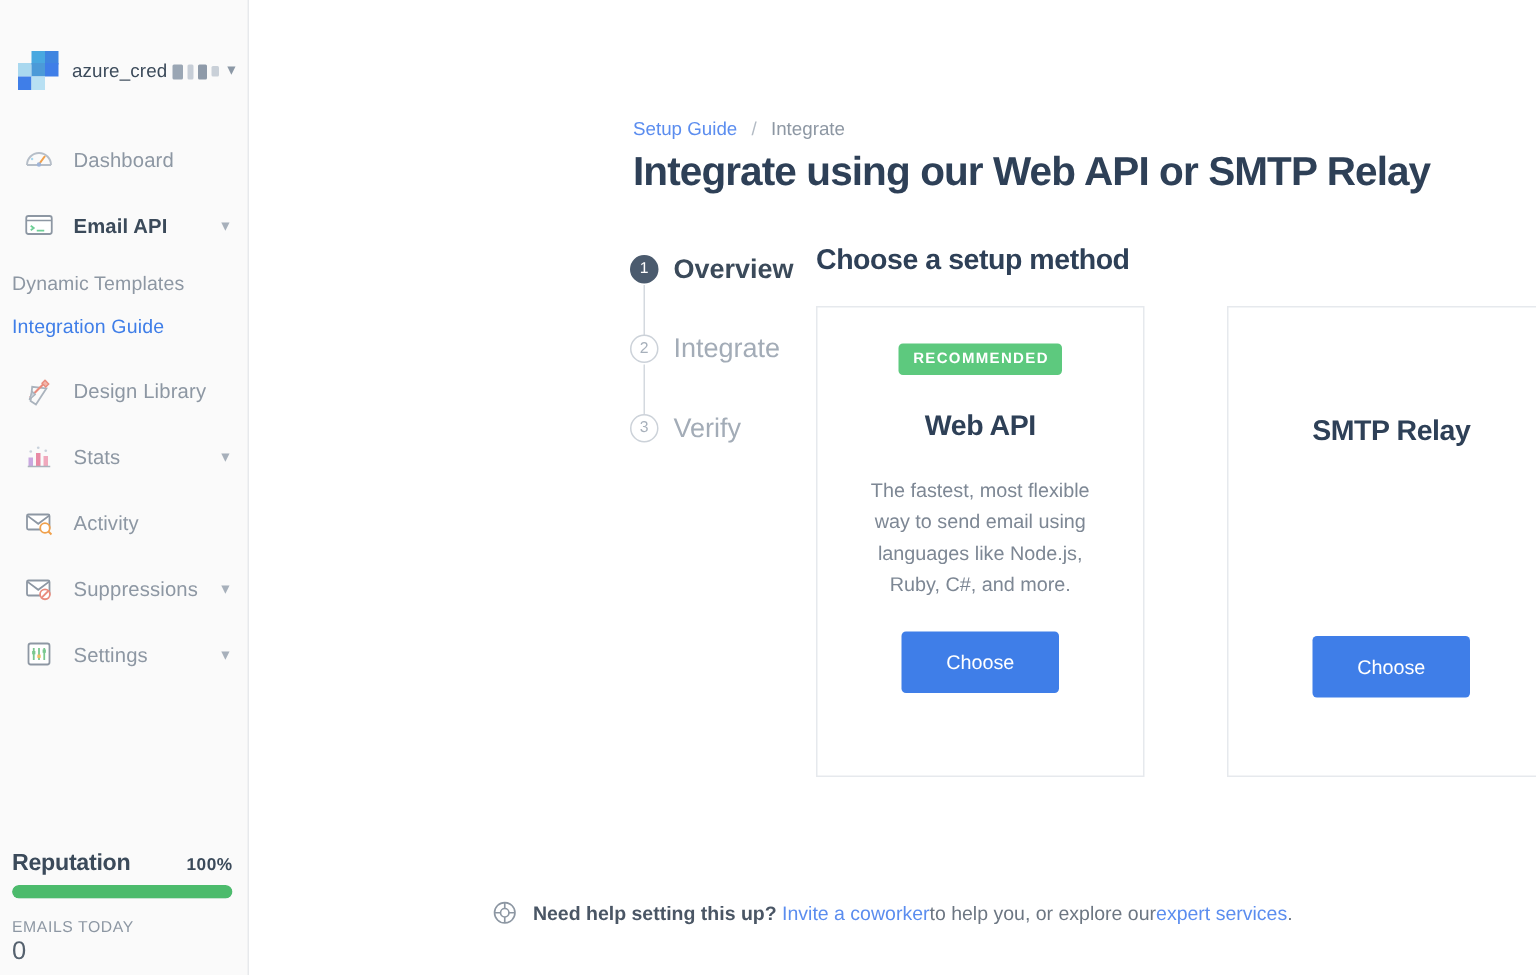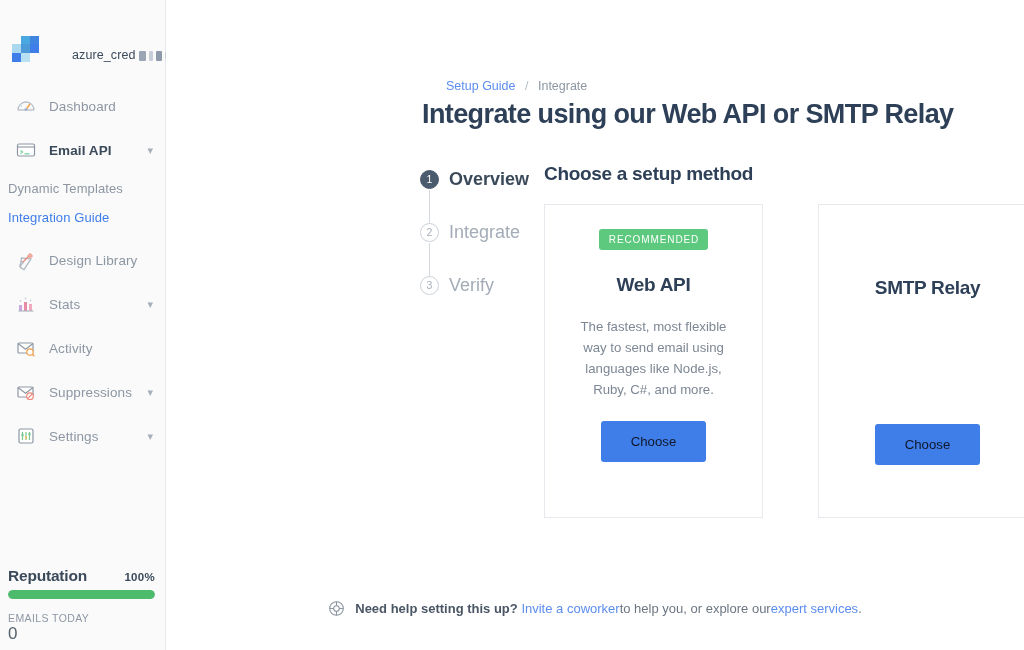--- a/index.html
+++ b/index.html
@@ -13,24 +13,23 @@
 
   
   .sidebar {
     width: 166px; height: 650px;
     background: #fafafa;
     border-right: 1px solid #e7e9ec;
     position: relative;
     flex: 0 0 166px;
   }
   .account-row {
-    display: flex; align-items: flex-end;
+    display: flex; align-items: center;
     padding: 32px 10px 0 12px;
     height: 62px;
-    gap: 24px;
   }
   .logo {
     width: 26px; height: 26px;
     position: relative;
     flex: 0 0 26px;
   }
   .logo i { position: absolute; display: block; }
   .account-name {
     font-size: 12.5px; color: #3b4a5a;
     margin-left: 10px;
@@ -93,21 +92,21 @@
 
   
   .main {
     flex: 1; height: 650px; position: relative;
     background: #fff; overflow: hidden;
   }
   .breadcrumb {
     position: absolute; left: 256px; top: 79px;
     font-size: 12.5px; color: #8d97a3;
   }
-  .breadcrumb a { color: #5b8def; text-decoration: none; cursor: pointer; margin-left: 24px; }
+  .breadcrumb a { color: #5b8def; text-decoration: none; cursor: pointer; }
   .breadcrumb .sep { margin: 0 6px; color: #b3bbc4; }
   .page-title {
     position: absolute; left: 256px; top: 99px;
     font-size: 27px; font-weight: bold; color: #2e4057;
     letter-spacing: -.6px; white-space: nowrap;
   }
 
   
   .stepper { position: absolute; left: 254px; top: 168px; width: 110px; }
   .step { display: flex; align-items: center; height: 22px; position: relative; }
@@ -135,36 +134,36 @@
   }
 
   .cards { position: absolute; left: 378px; top: 204px; display: flex; gap: 55px; }
   .card {
     width: 219px; height: 314px;
     border: 1px solid #e6e9ed; background: #fff;
     display: flex; flex-direction: column; align-items: center;
     padding-top: 24px;
   }
   .badge {
-    font-size: 10px; font-weight: normal; letter-spacing: .9px;
+    font-size: 10px; font-weight: bold; letter-spacing: .9px;
     color: #fff; padding: 5px 9px 5px 10px; border-radius: 3px;
   }
   .badge-spacer { height: 24px; }
   .card-title {
     font-size: 19px; font-weight: bold; color: #2e4057;
     letter-spacing: -.3px; margin-top: 24px;
   }
   .card-desc {
     font-size: 13.2px; color: #7d8794; line-height: 21px;
     text-align: center; margin-top: 20px; width: 165px;
   }
   .choose-btn {
     margin-top: auto; margin-bottom: 0;
     border: none; border-radius: 3px;
-    color: #0f172a; font-size: 13.2px;
+    color: #ffffff; font-size: 13.2px;
     padding: 13px 30px; cursor: pointer;
     font-family: "Liberation Sans", sans-serif;
   }
   .card.left .choose-btn { margin-bottom: 55px; }
   .card.right .choose-btn { margin-bottom: 52px; }
 
   
   .footer {
     position: absolute; left: 0; right: 0; top: 600px;
     display: flex; align-items: center; justify-content: center;

